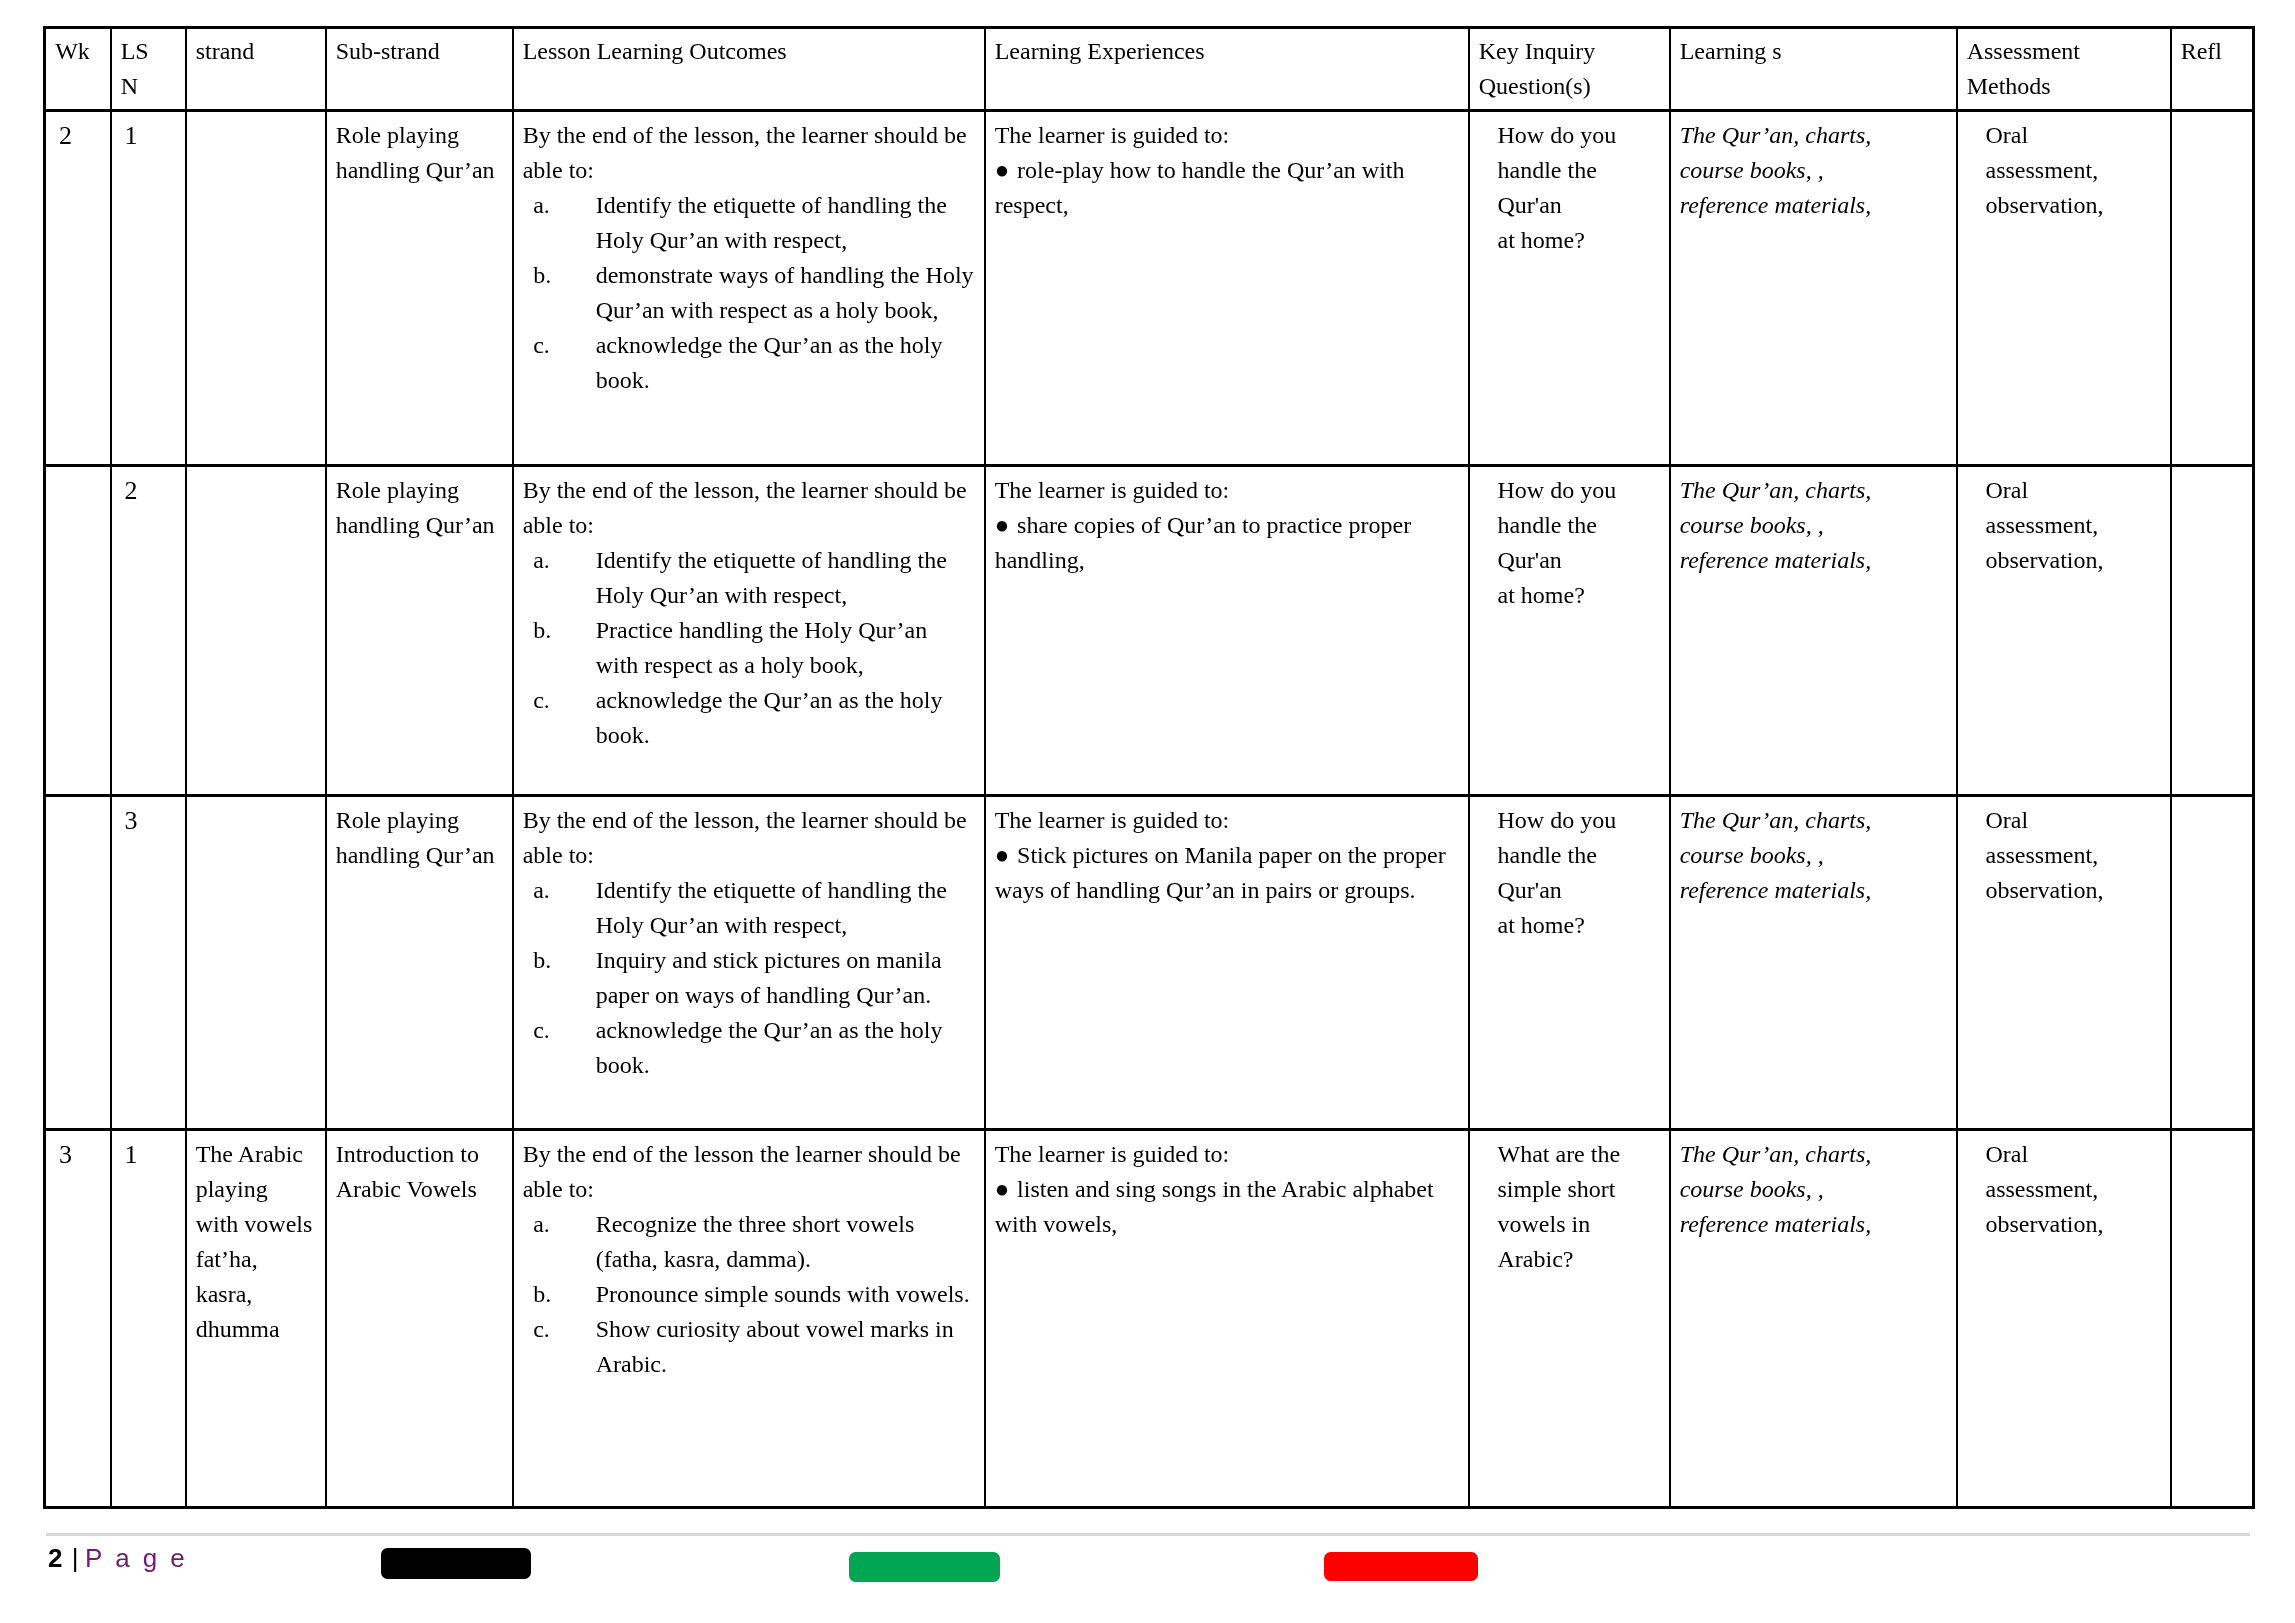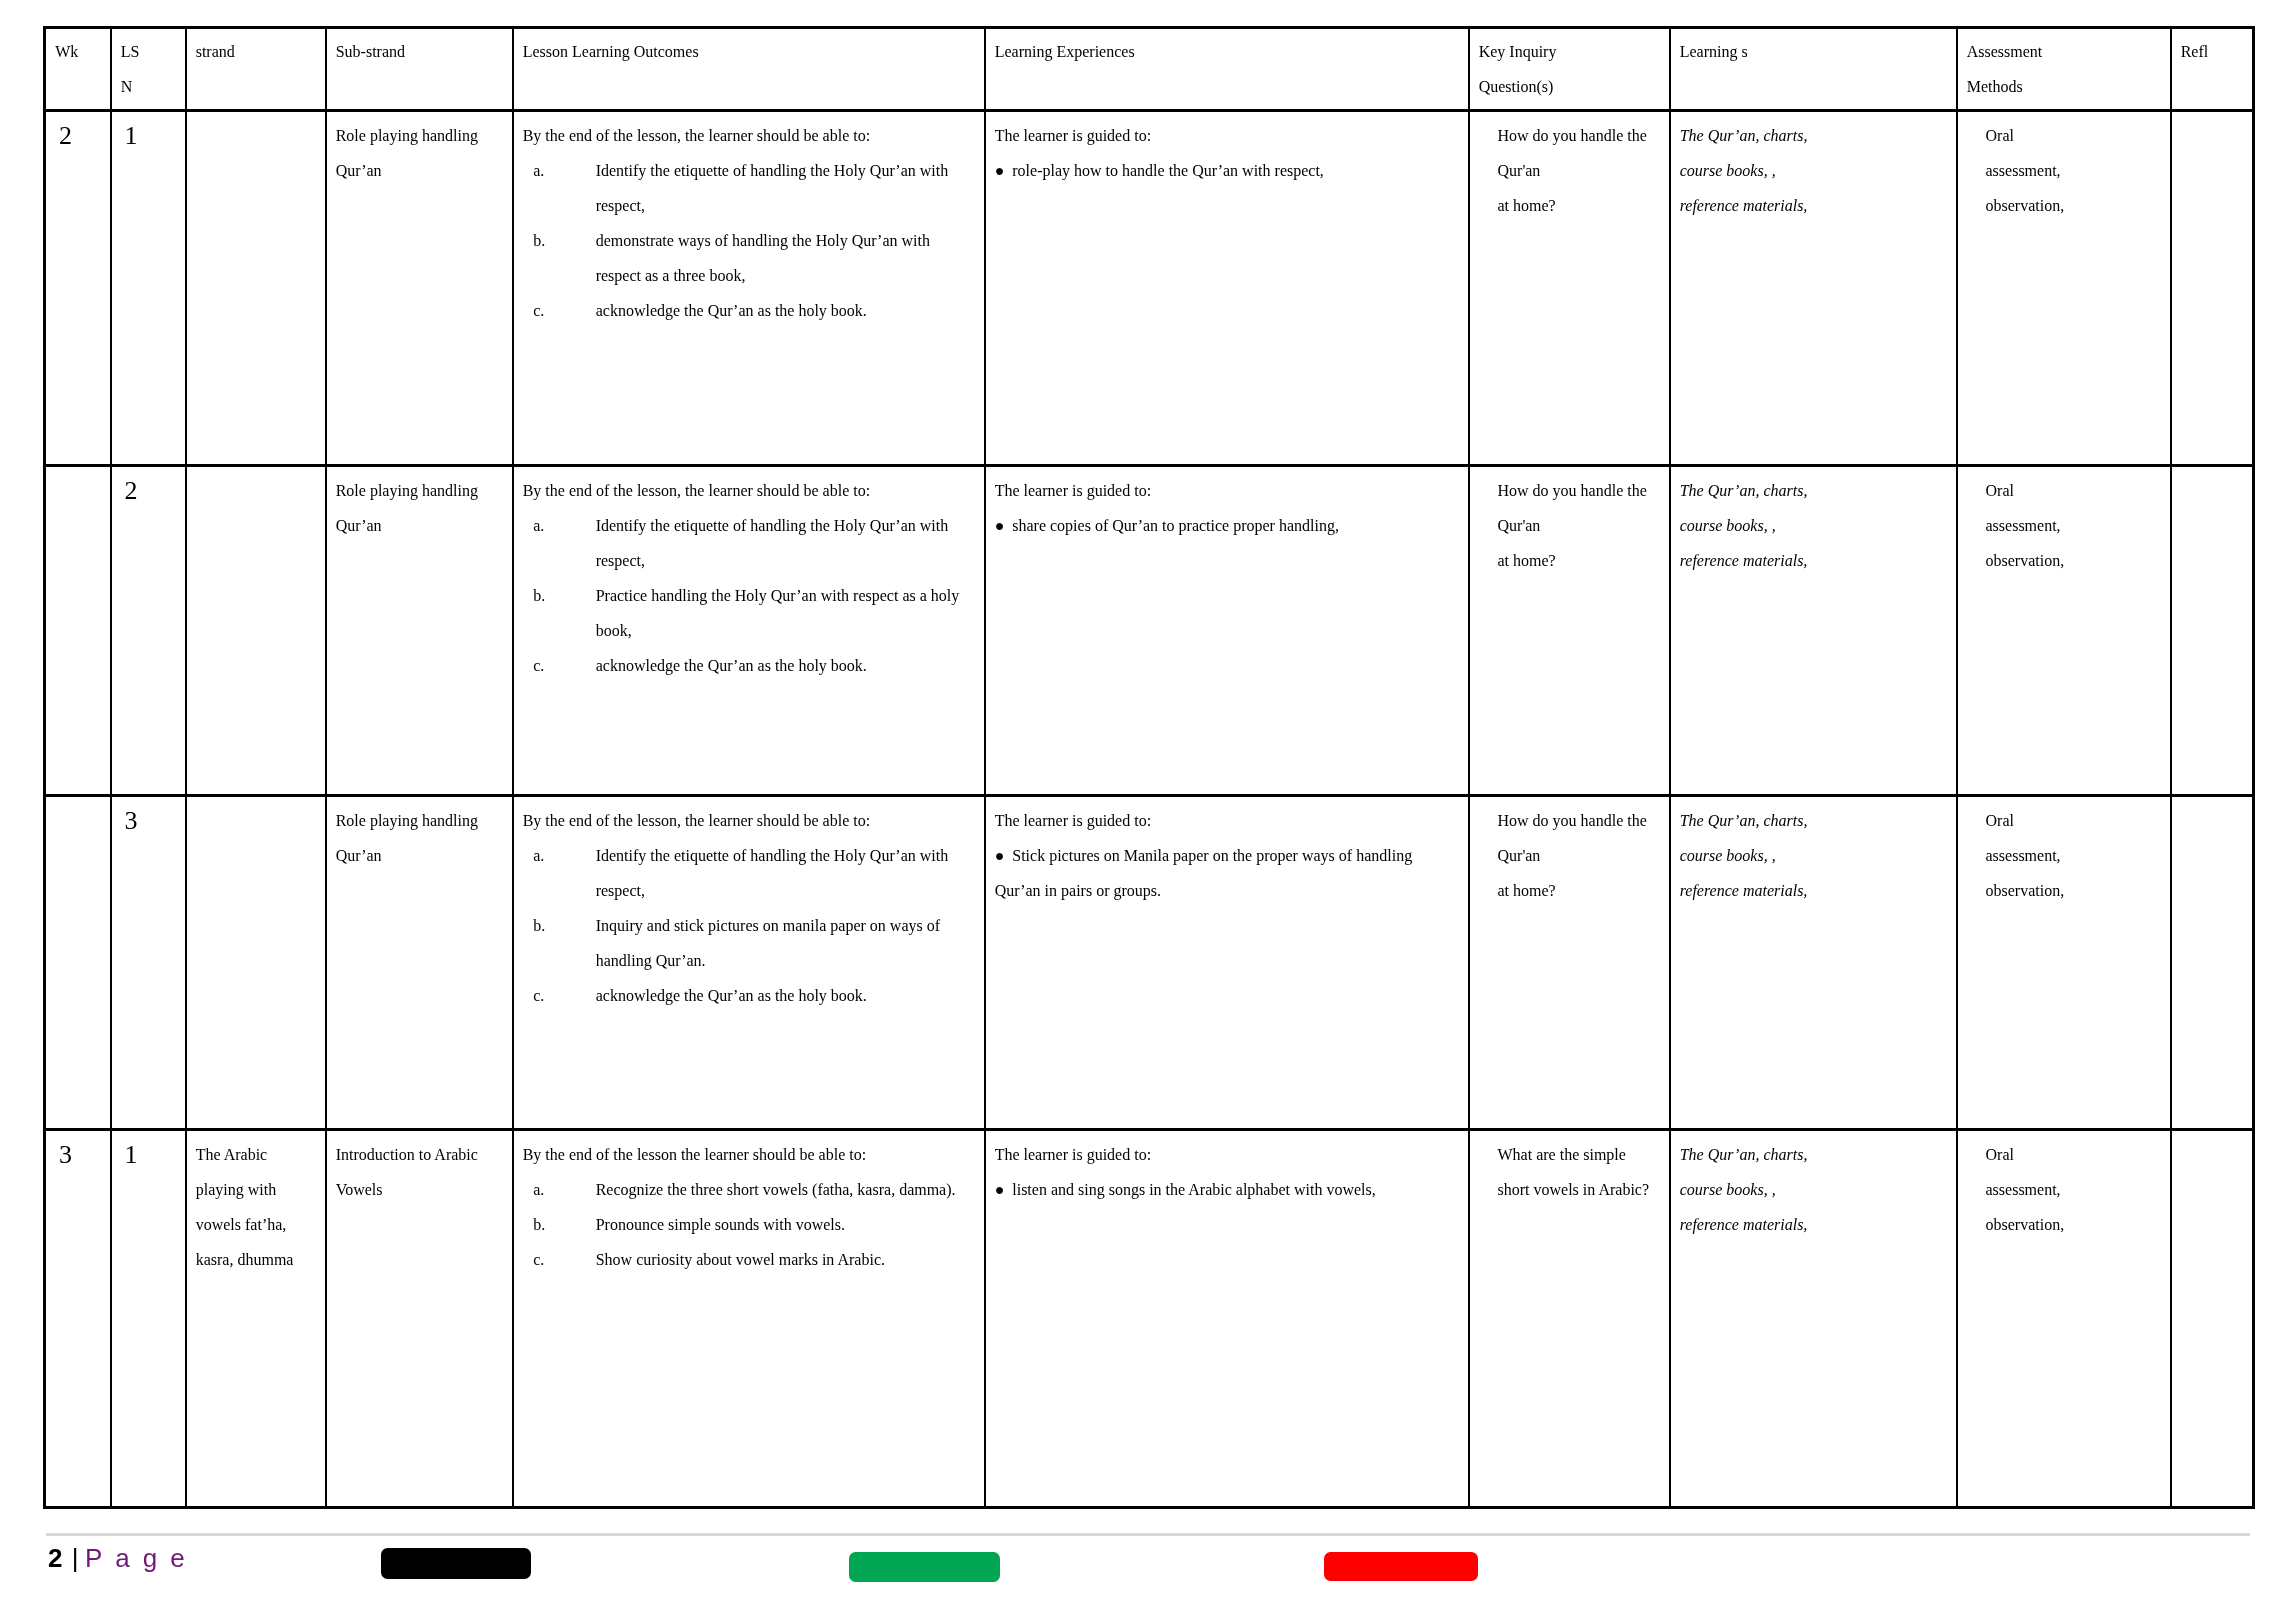--- a/index.html
+++ b/index.html
@@ -17,21 +17,21 @@
     border-collapse:collapse; table-layout:fixed;
     width:2209px;
     border:3.9px solid #000;
   }
   .doc-table th, .doc-table td {
     border-left:2.6px solid #000; border-right:2.6px solid #000;
     border-top:3.9px solid #000; border-bottom:3.9px solid #000;
     vertical-align:top; text-align:left;
     padding:5.2px 9.2px;
     font-weight:normal;
-    font-size:16px; line-height:35px;
+    font-size:24px; line-height:35px;
     overflow:hidden;
     overflow-wrap:break-word;
   }
   .doc-table thead tr { height:63px; }
   .doc-table thead th { white-space:pre-line; }
   tr.row-1 { height:355px; }
   tr.row-2 { height:330px; }
   tr.row-3 { height:334px; }
   tr.row-4 { height:378px; }
 
@@ -111,21 +111,21 @@
         <td class="cell-strand"></td>
         <td class="cell-substrand">Role playing handling Qur’an</td>
         <td class="cell-outcomes">
           <div>By the end of the lesson, the learner should be able to:</div>
           <div class="outcome-item">
             <span class="marker">a.</span>
             <div class="li-text">Identify the etiquette of handling the Holy Qur’an with respect,</div>
           </div>
           <div class="outcome-item">
             <span class="marker">b.</span>
-            <div class="li-text">demonstrate ways of handling the Holy Qur’an with respect as a three book,</div>
+            <div class="li-text">demonstrate ways of handling the Holy Qur’an with respect as a holy book,</div>
           </div>
           <div class="outcome-item">
             <span class="marker">c.</span>
             <div class="li-text">acknowledge the Qur’an as the holy book.</div>
           </div>
         </td>
         <td class="cell-experiences">
           <div>The learner is guided to:</div>
           <div class="exp-bullet">
             <span class="bullet-char">●</span><span>role-play how to handle the Qur’an with respect,</span>

